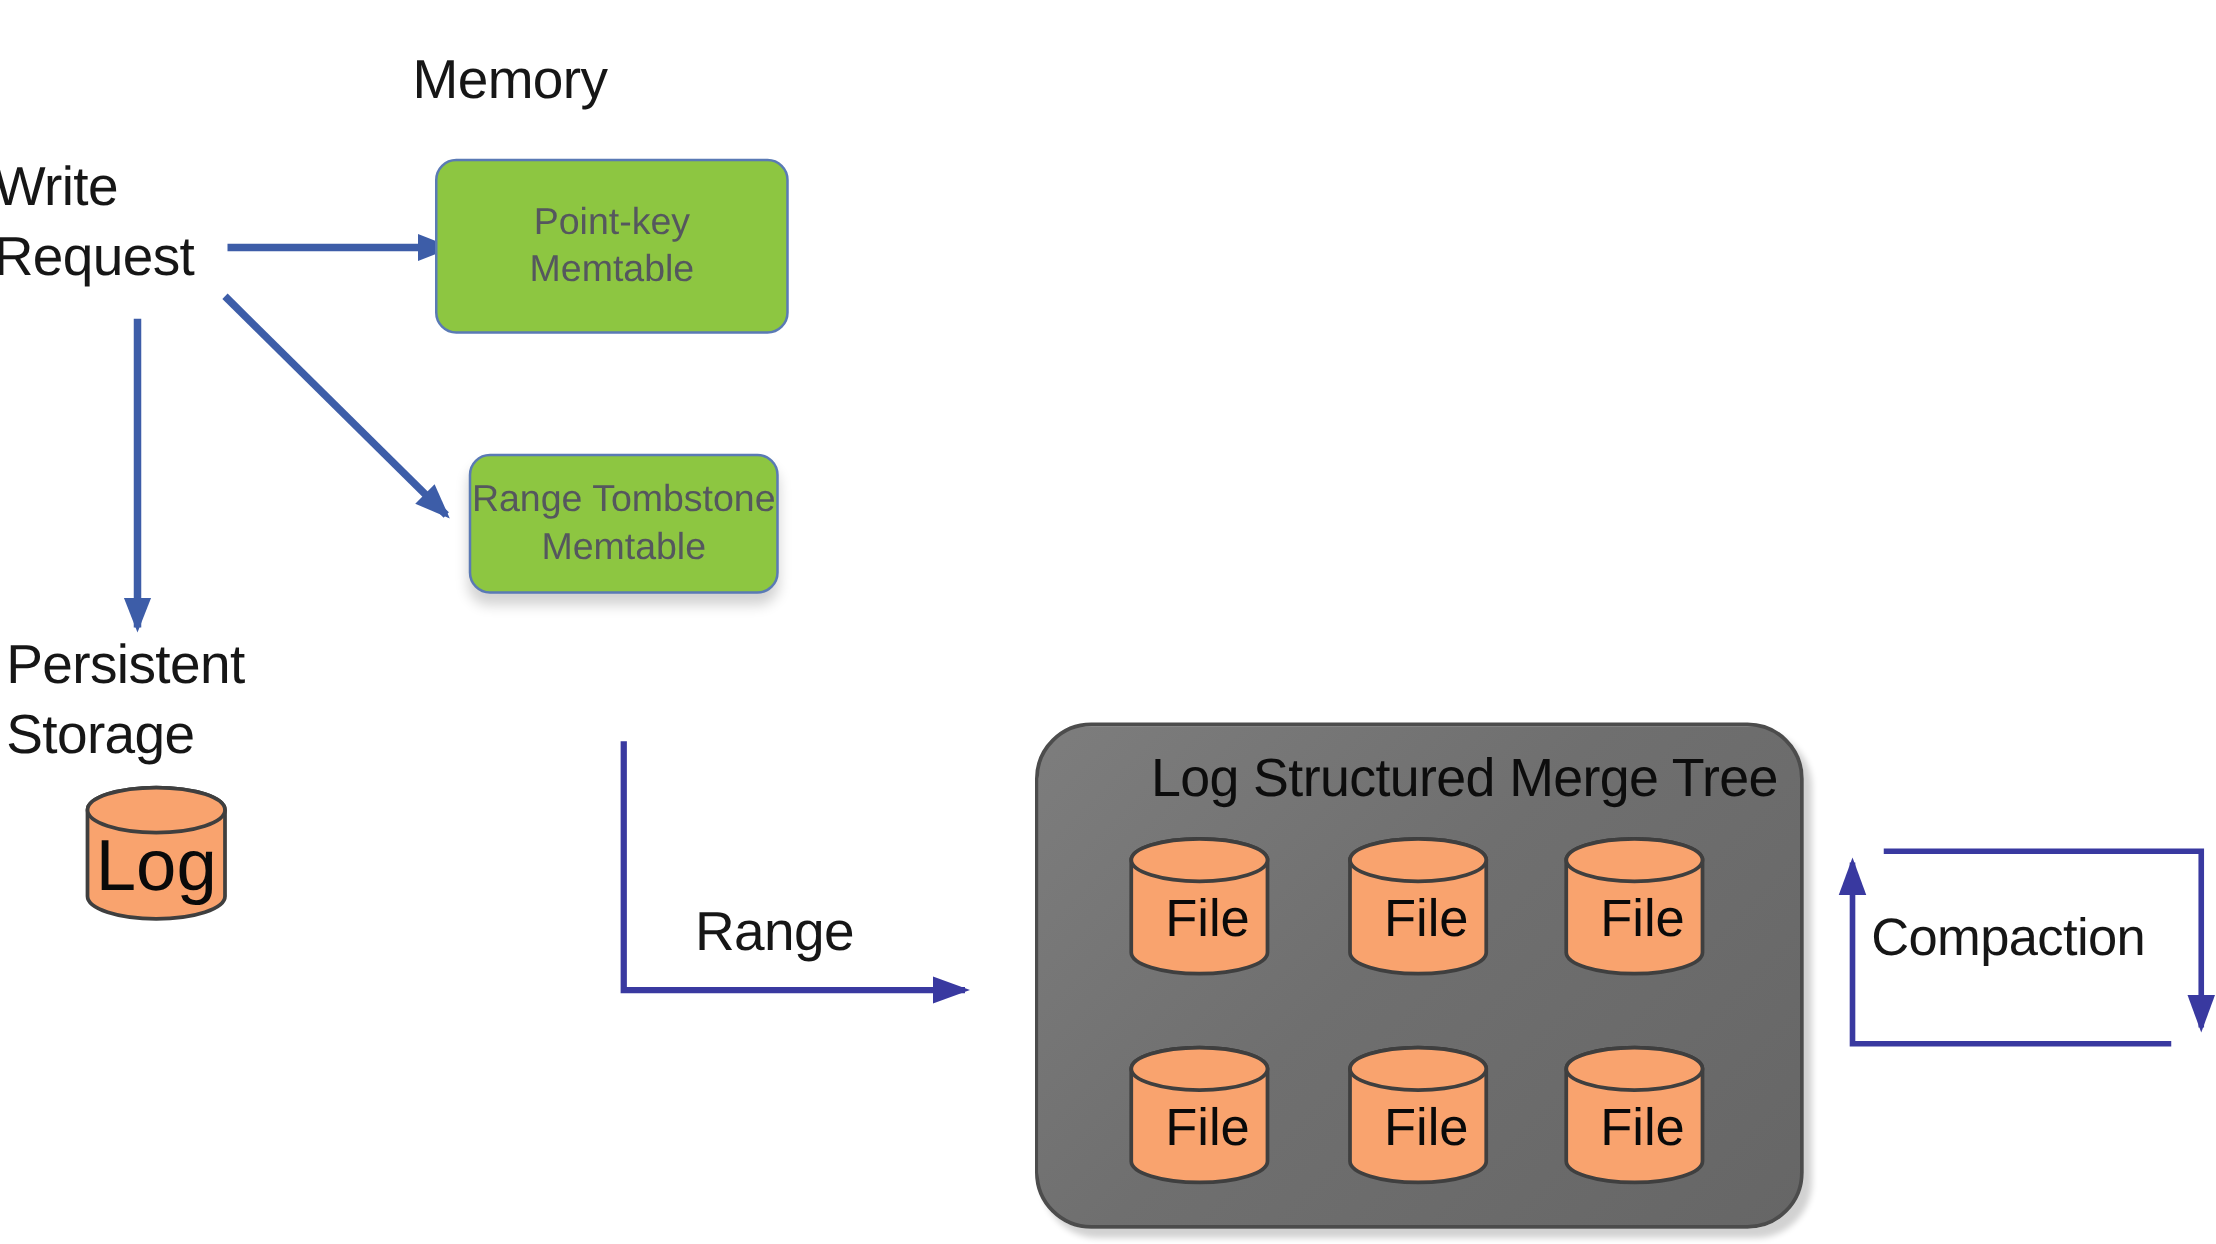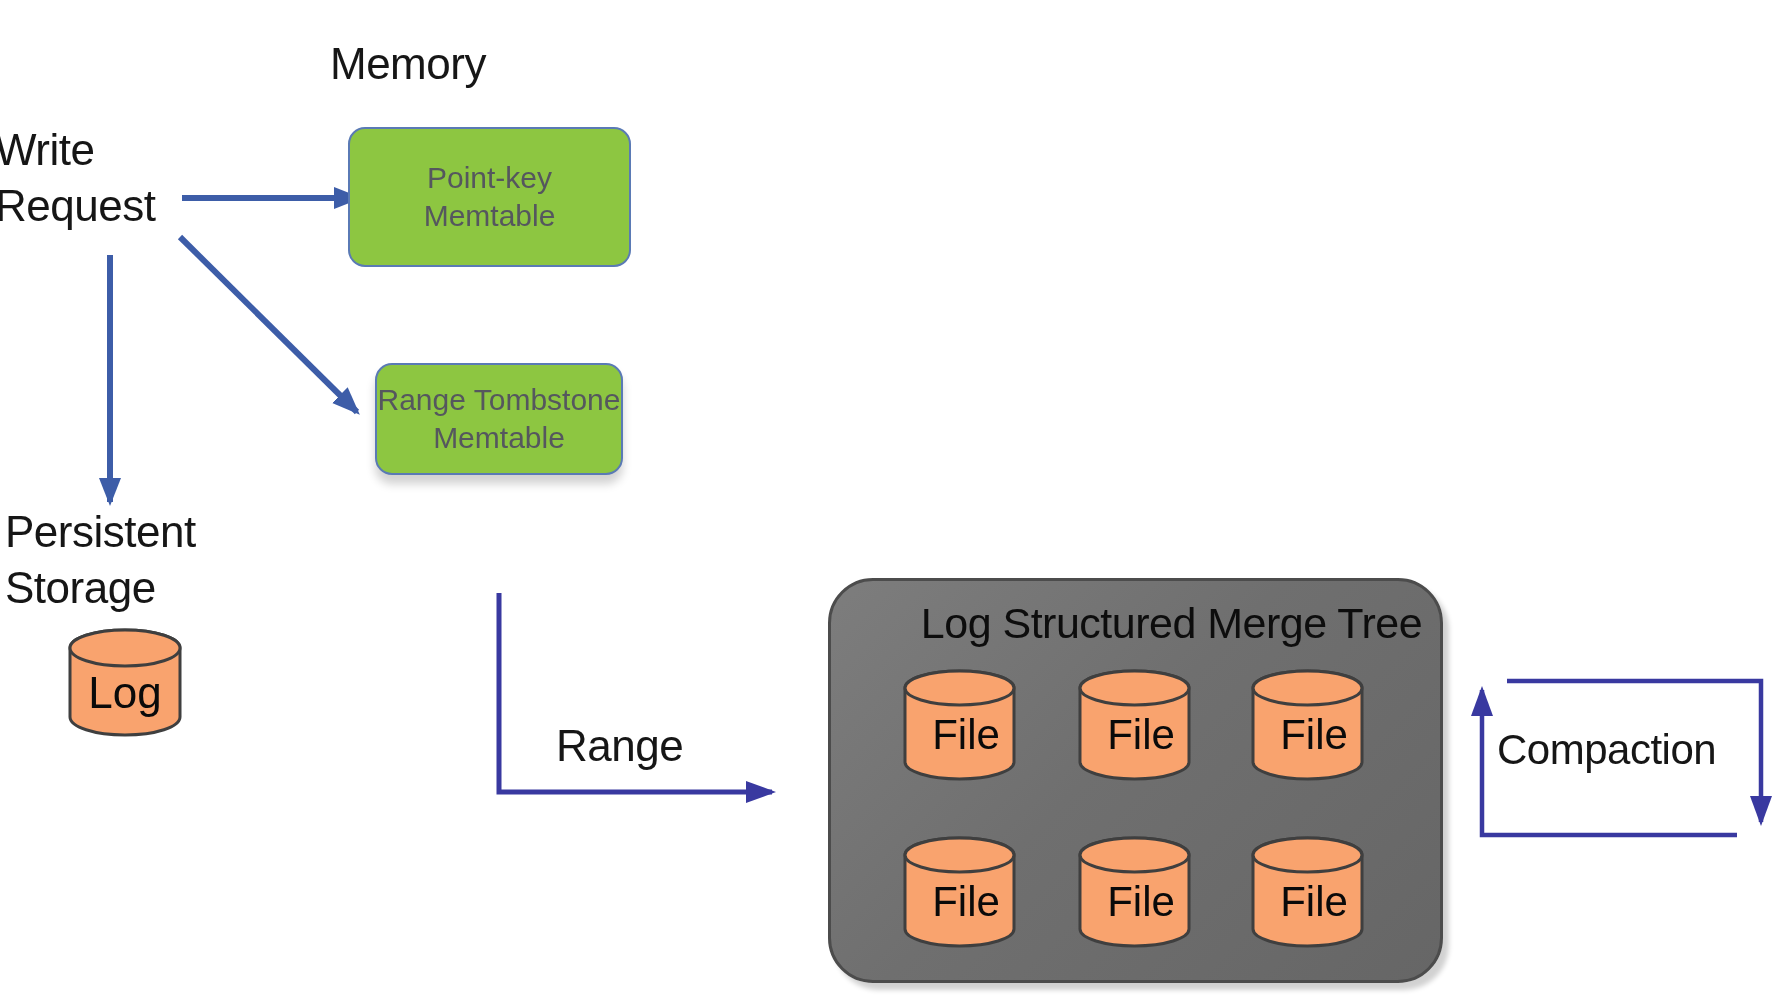--- a/index.html
+++ b/index.html
@@ -44,21 +44,21 @@
   }
   .cyl{position:absolute;width:126px;height:112px;}
   .cyl svg{position:absolute;left:0;top:0;display:block;}
   .cyl .cyl-label{
     position:absolute;left:0;top:19px;width:100%;height:calc(100% - 19px);
     display:flex;align-items:center;justify-content:center;
     color:#0a0a0a;font-size:42px;
   }
   .cyl-body,.cyl-top{fill:var(--cylinder-orange);stroke:var(--cylinder-outline);stroke-width:3;}
   .log-cyl{width:114px;height:109px;}
-  .log-cyl .cyl-label{font-size:44px;top:20px;height:calc(100% - 20px);}
+  .log-cyl .cyl-label{font-size:58px;top:20px;height:calc(100% - 20px);}
   #arrows{position:absolute;left:0;top:0;pointer-events:none;}
   .arr-blue{stroke:var(--arrow-blue);stroke-width:6;fill:none;}
   .arr-indigo{stroke:var(--arrow-indigo);stroke-width:5;fill:none;}
   .arr-indigo.thin{stroke-width:4.5;}
   .head-blue{fill:var(--arrow-blue);}
   .head-indigo{fill:var(--arrow-indigo);}
 </style>
 </head>
 <body>
 

